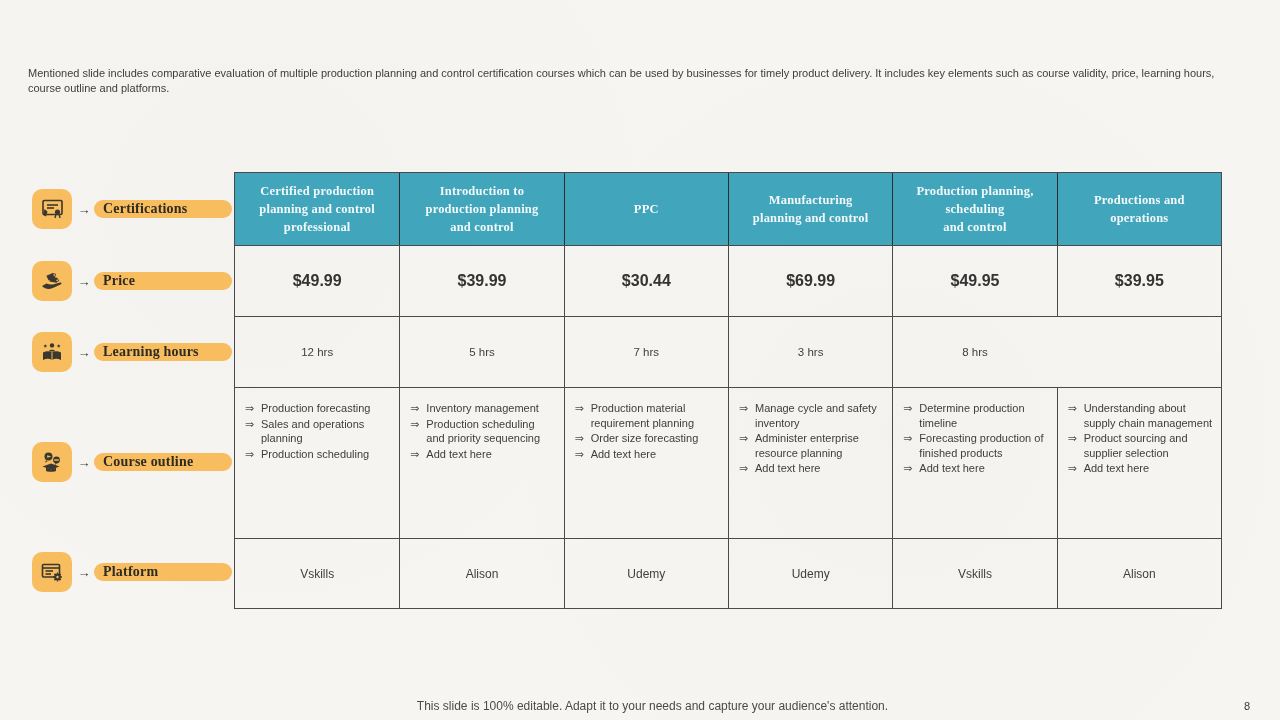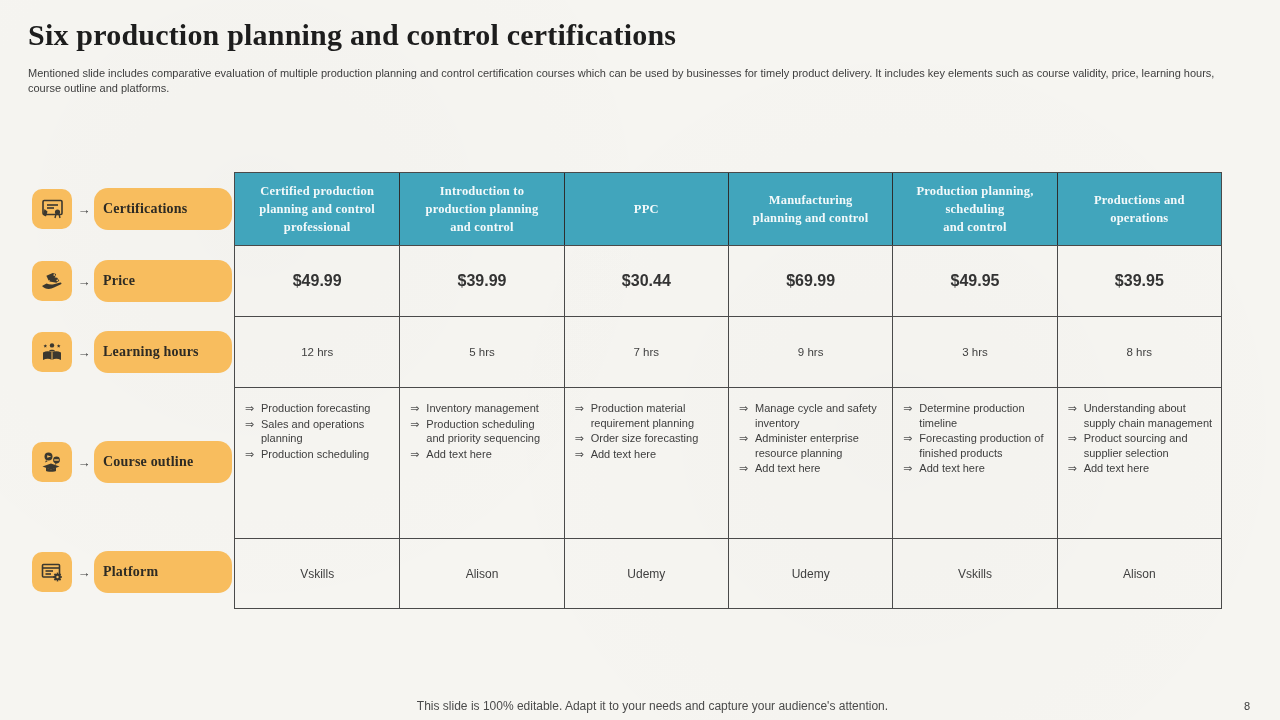--- a/index.html
+++ b/index.html
@@ -30,21 +30,21 @@
   .label-row { position:absolute; left:32px; width:200px; height:40px;
     display:flex; align-items:center; }
   .icon-box {
     width:40px; height:40px; border-radius:10px;
     background:var(--orange,#f8bd5e);
     display:flex; align-items:center; justify-content:center; flex:0 0 40px;
   }
   .icon-box svg { width:28px; height:28px; }
   .arrow { width:16px; text-align:center; font-size:13px; color:#3f3f3f; margin:0 0 0 4px; }
   .pill {
-    height:42px; flex:1; margin-left:2px;
+    height:18px; flex:1; margin-left:2px;
     background:var(--orange,#f8bd5e);
     border-radius:14px;
     display:flex; align-items:center;
     padding-left:9px;
     font-family:"Liberation Serif", serif; font-weight:bold;
     font-size:14px; color:#2e2b24; letter-spacing:0.2px;
   }
   
   .table {
     position:absolute; left:234px; top:172px; width:988px;
@@ -83,21 +83,20 @@
   }
   .pagenum {
     position:absolute; right:30px; bottom:8px; font-size:11px; color:#3a3a3a;
   }
 </style>
 </head>
 <body>
 
 <div class="slide">
 
-  <div class="title">Six production planning and control certifications</div>
   <div class="subtitle">Mentioned slide includes comparative evaluation of multiple production planning and control certification courses which can be used by businesses for timely product delivery. It includes key elements such as course validity, price, learning hours, course outline and platforms.</div>
 
   <div class="label-row" style="top:189px;">
     <div class="icon-box">
       <svg viewBox="0 0 28 28" fill="none" stroke="#3b382f" stroke-width="1.6">
         <rect x="5" y="5.5" width="19" height="14" rx="1.2"></rect>
         <line x1="9" y1="10" x2="20" y2="10"></line>
         <line x1="9" y1="13" x2="16" y2="13"></line>
         <circle cx="19.5" cy="17" r="2.6" fill="#3b382f" stroke="none"></circle>
         <path d="M18 19 L17 23 M21 19 L22 23" stroke-width="1.4"></path>
@@ -208,21 +207,20 @@
       <div class="cell">$30.44</div>
       <div class="cell">$69.99</div>
       <div class="cell">$49.95</div>
       <div class="cell">$39.95</div>
     </div>
 
     <div class="trow lrow">
       <div class="cell">12 hrs</div>
       <div class="cell">5 hrs</div>
       <div class="cell">7 hrs</div>
-      <div class="cell">9 hrs</div>
       <div class="cell">3 hrs</div>
       <div class="cell">8 hrs</div>
     </div>
 
     <div class="trow orow">
       <div class="cell">
           <div class="outline-list">
             <div class="li">
               <span class="blt">⇒</span>
               <span>Production forecasting</span>

